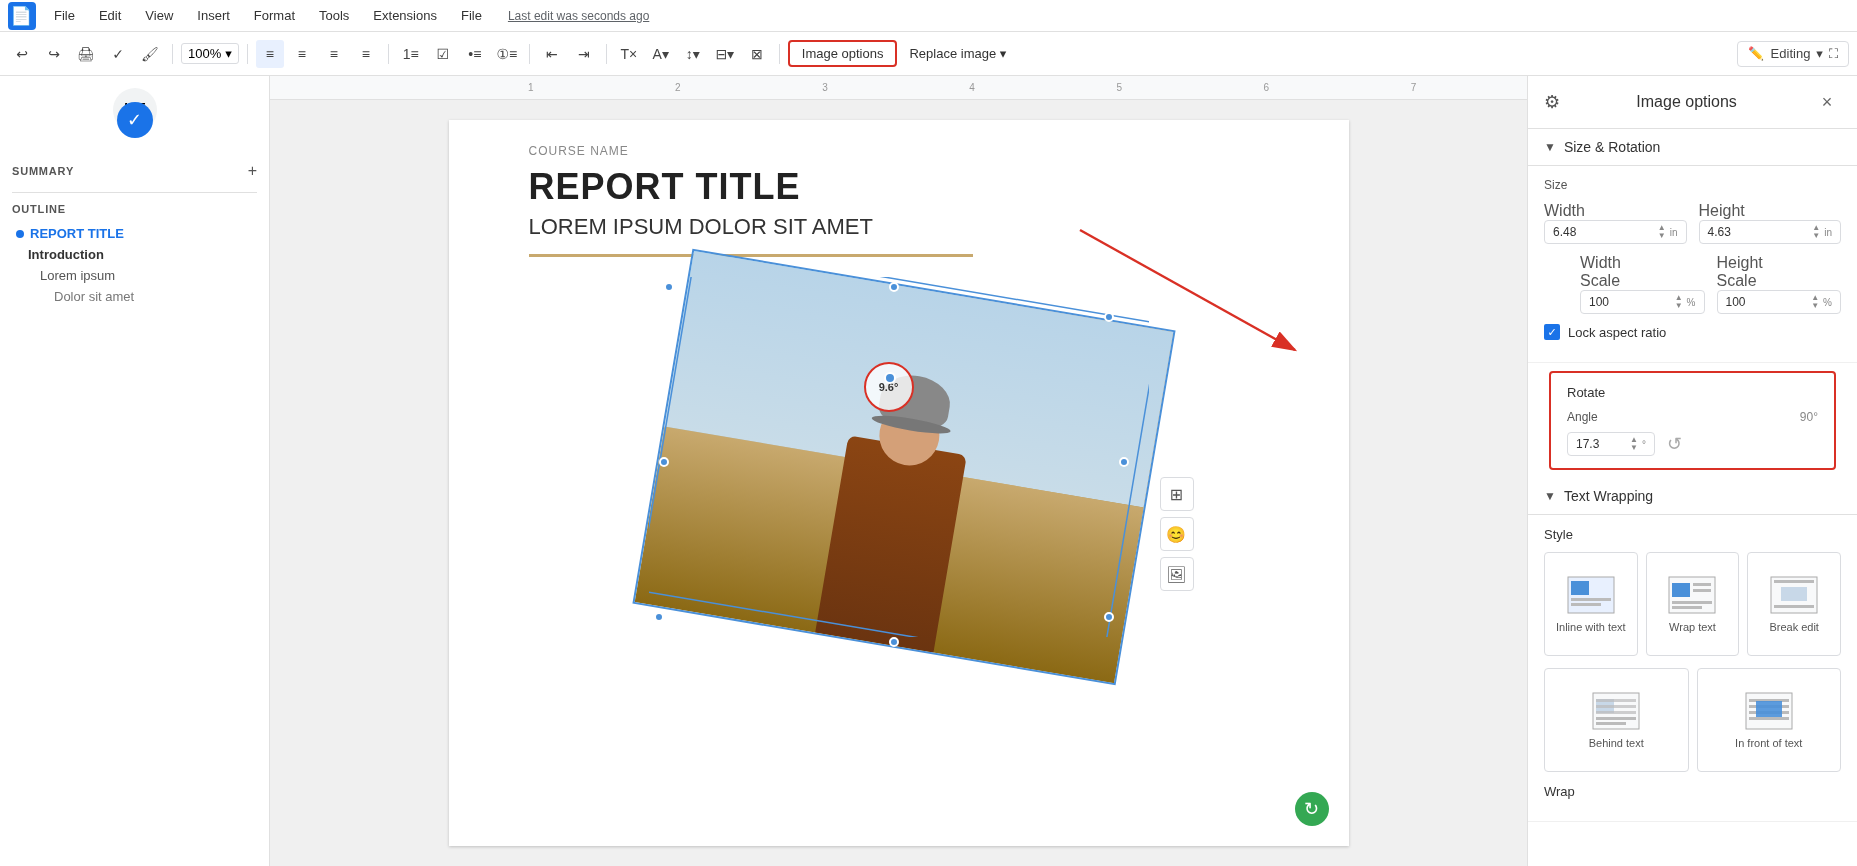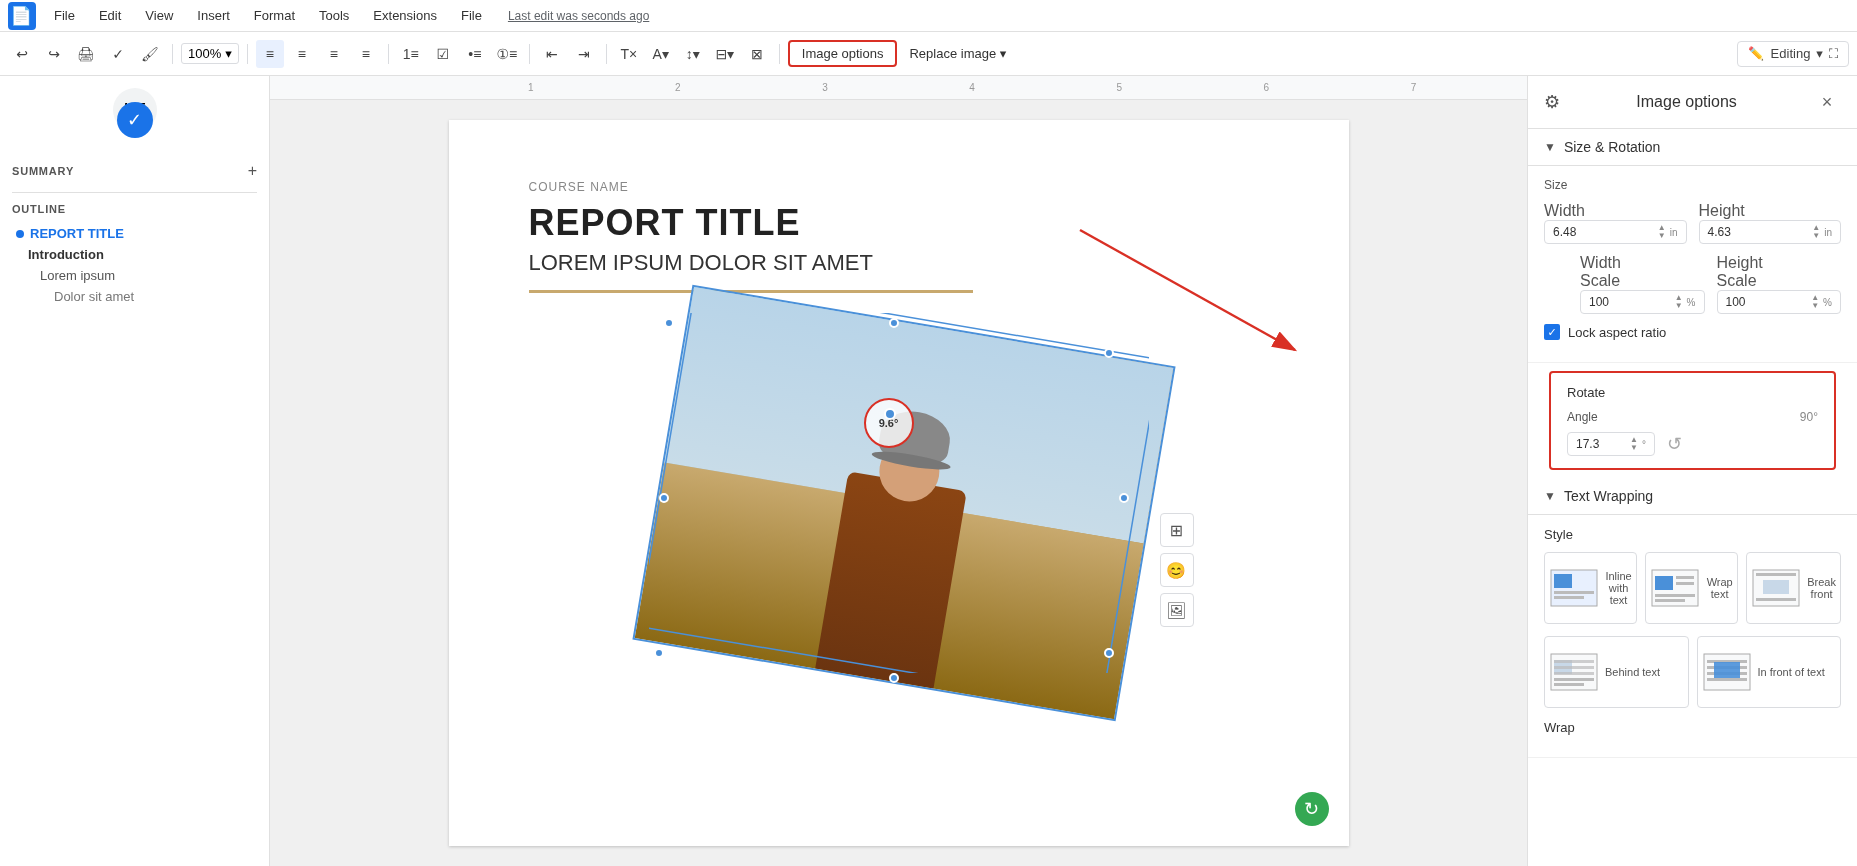--- a/index.html
+++ b/index.html
@@ -158,21 +158,21 @@
       flex: 1;
       overflow: auto;
       display: flex;
       justify-content: center;
       padding: 20px;
     }
     .doc-page {
       background: #fff;
       width: 900px;
       min-height: 700px;
-      padding: 60px 80px 60px 80px;
+      padding: 24px 80px 60px 80px;
       box-shadow: 0 1px 3px rgba(0,0,0,0.2);
       position: relative;
     }
     .doc-course-name {
       font-size: 12px; color: #888; letter-spacing: 1px;
       margin-bottom: 8px;
     }
     .doc-report-title {
       font-size: 36px; font-weight: 900; color: #222;
       margin-bottom: 6px; letter-spacing: 1px;
@@ -349,22 +349,22 @@
     }
 
     
     .wrap-styles-grid {
       display: grid;
       grid-template-columns: 1fr 1fr 1fr;
       gap: 8px;
       margin-bottom: 12px;
     }
     .wrap-style-btn {
-      display: flex; flex-direction: row; align-items: center; gap: 6px;
-      padding: 15px 4px;
+      display: flex; flex-direction: column; align-items: center; gap: 6px;
+      padding: 22px 4px;
       border: 1px solid #dadce0; border-radius: 4px;
       cursor: pointer; background: #fff;
     }
     .wrap-style-label {
       font-size: 11px; color: #555; text-align: center;
     }
     .wrap-style-icon {
       width: 50px; height: 40px;
       display: flex; align-items: center; justify-content: center;
     }
@@ -682,21 +682,21 @@
 
         <div class="wrap-style-btn">
           <div class="wrap-style-icon">
             <svg width="50" height="40">
               <rect x="2" y="2" width="46" height="36" fill="#f8f9fa" stroke="#aaa" stroke-width="1"></rect>
               <rect x="5" y="5" width="40" height="3" fill="#bbb"></rect>
               <rect x="12" y="12" width="26" height="14" fill="#c8d8e8"></rect>
               <rect x="5" y="30" width="40" height="3" fill="#bbb"></rect>
             </svg>
           </div>
-          <span class="wrap-style-label">Break front</span>
+          <span class="wrap-style-label">Break edit</span>
         </div>
       </div>
 
       <div class="wrap-styles-grid-2">
 
         <div class="wrap-style-btn">
           <div class="wrap-style-icon">
             <svg width="50" height="40">
               <rect x="2" y="2" width="46" height="36" fill="#f8f9fa" stroke="#aaa" stroke-width="1"></rect>
               <rect x="5" y="8" width="18" height="14" fill="#c8d8e8"></rect>

